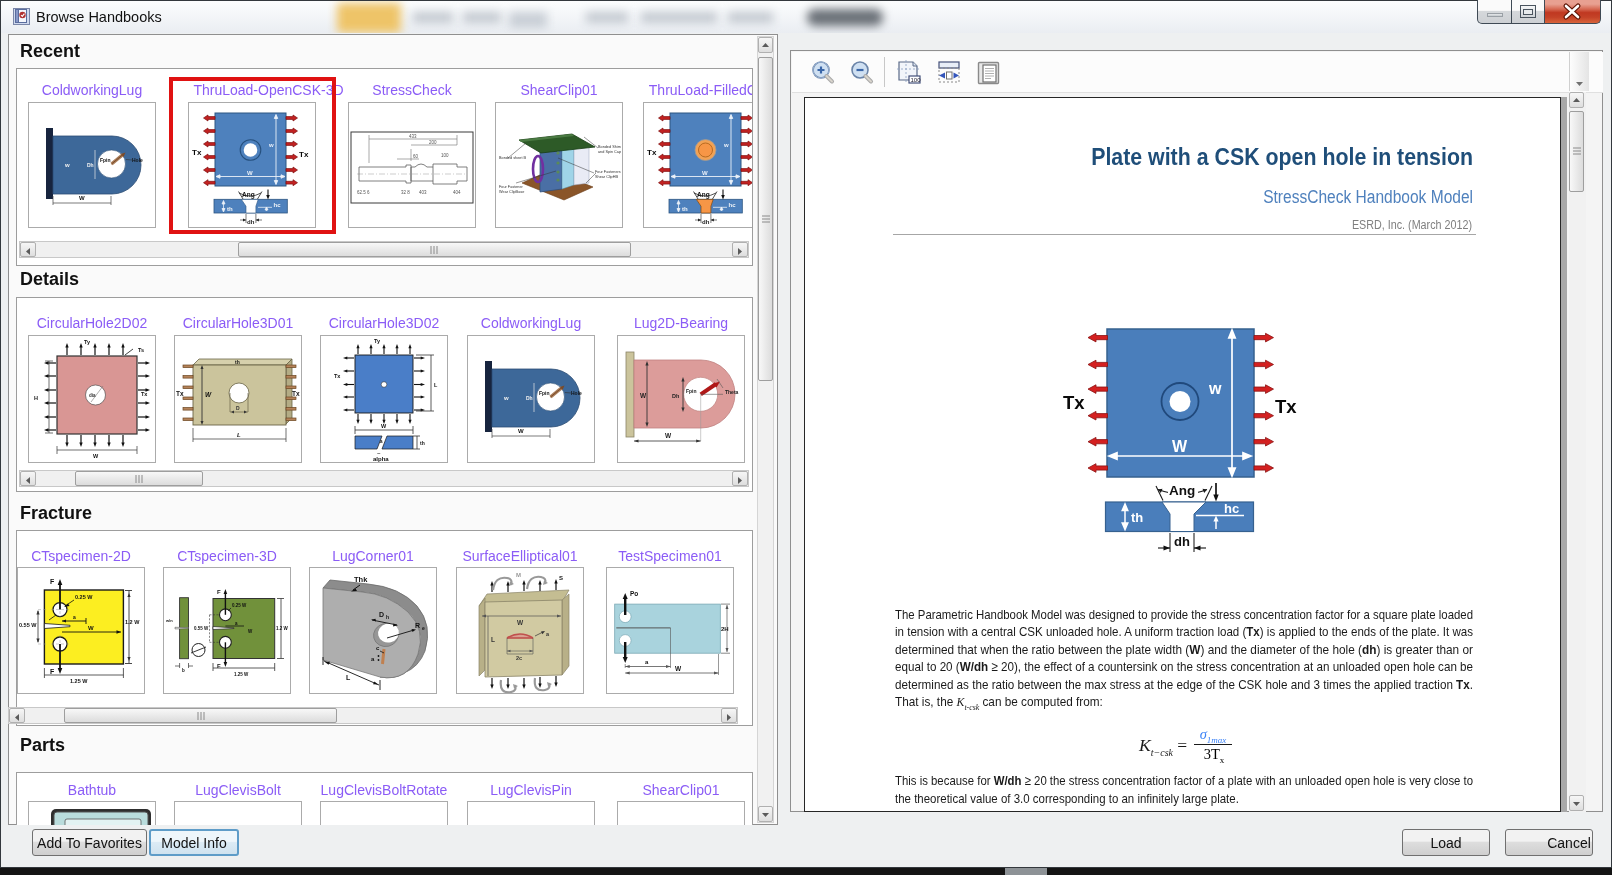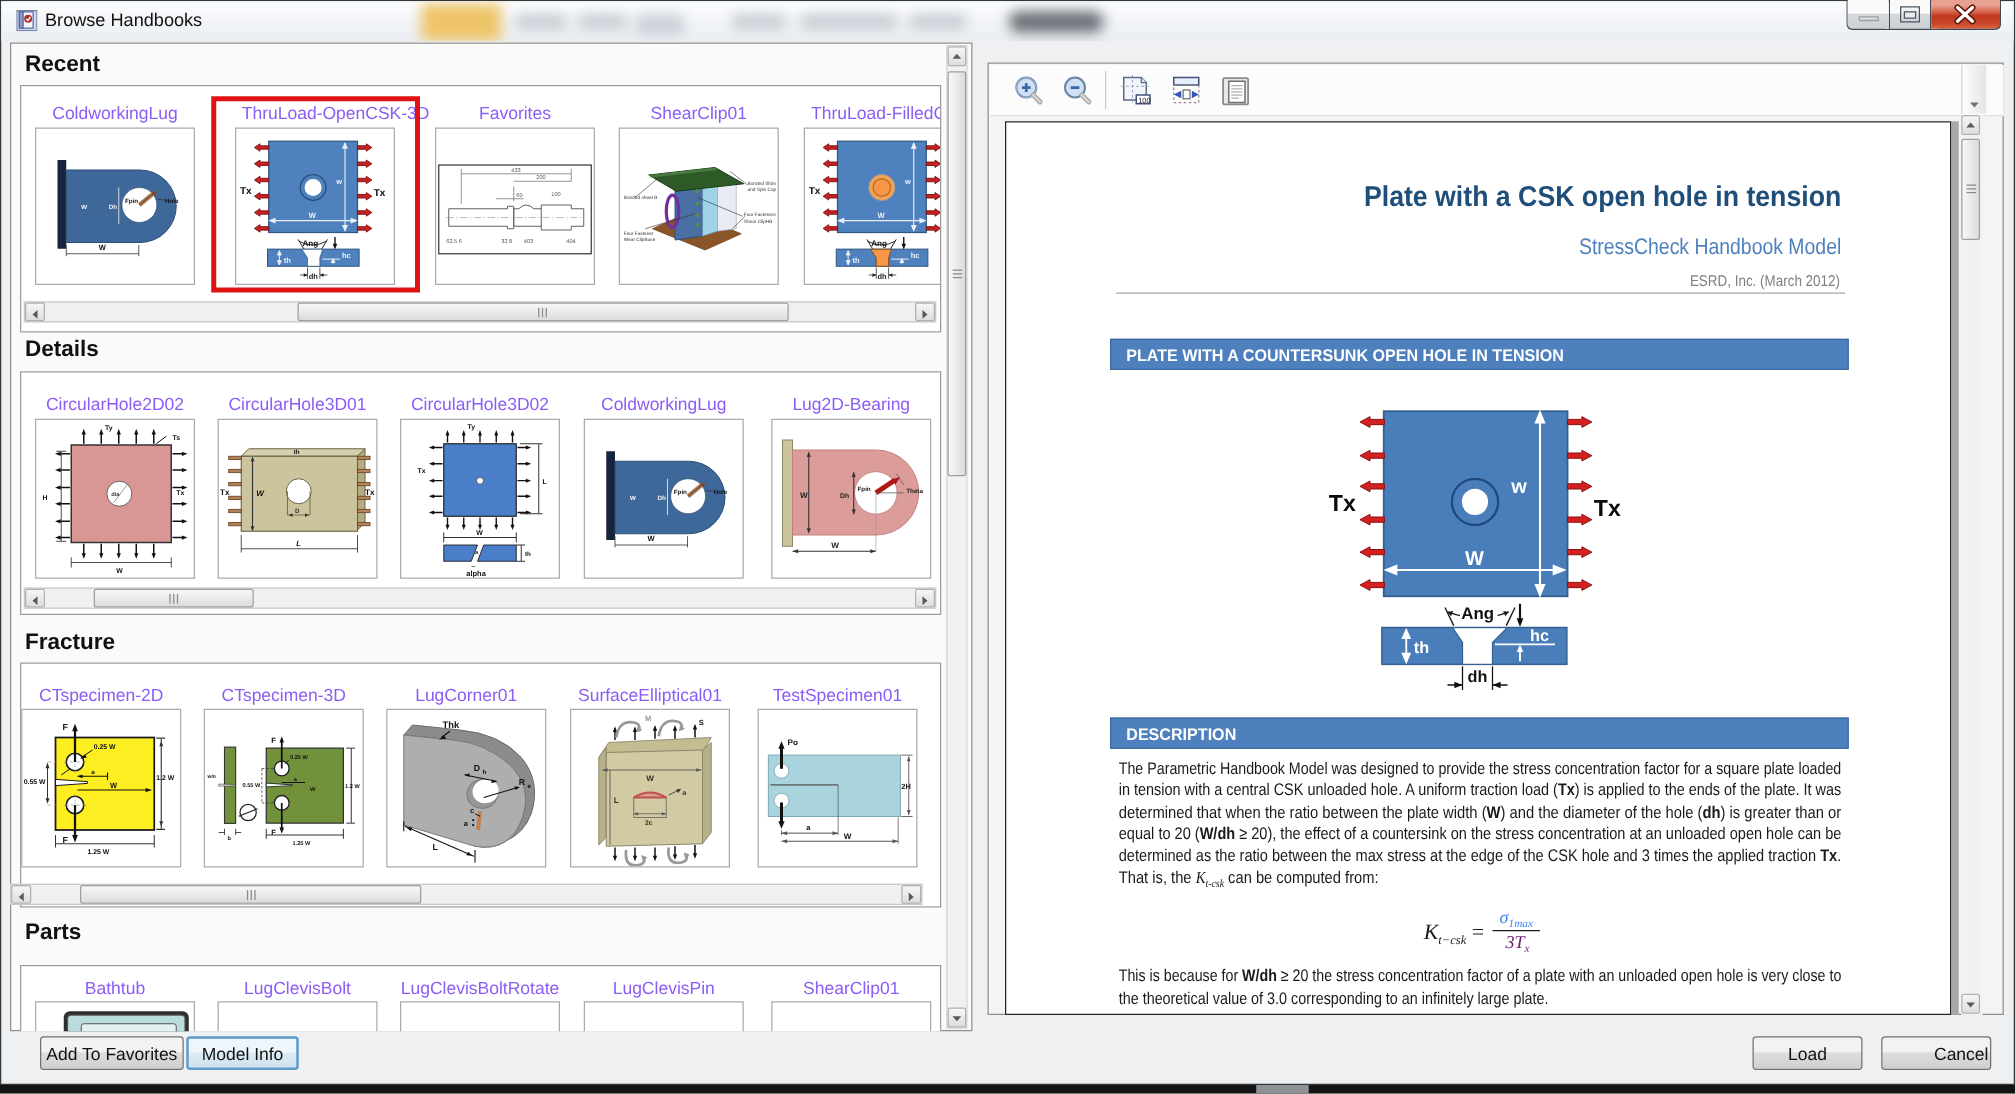--- a/index.html
+++ b/index.html
@@ -208,21 +208,21 @@
 <div class="sechead" style="left:20px;top:735px;">Parts</div>
 
 <div class="panel" id="panel-recent" style="left:16px;top:68px;width:737px;height:198px;"></div>
 <div class="panel" id="panel-details" style="left:16px;top:297px;width:737px;height:195px;"></div>
 <div class="panel" id="panel-fracture" style="left:16px;top:530px;width:737px;height:196px;"></div>
 <div class="panel" id="panel-parts" style="left:16px;top:772px;width:737px;height:53px;border-bottom:none;"></div>
 
 <div class="abs" style="left:17px;top:69px;width:735px;height:196px;overflow:hidden;">
   <div class="cardlabel" style="left:0px;top:13px;width:150px;">ColdworkingLug</div>
   <div class="cardlabel" style="left:160px;top:13px;width:183px;">ThruLoad-OpenCSK-3D</div>
-  <div class="cardlabel" style="left:320px;top:13px;width:150px;">Favorites</div>
+  <div class="cardlabel" style="left:320px;top:13px;width:150px;">StressCheck</div>
   <div class="cardlabel" style="left:467px;top:13px;width:150px;">ShearClip01</div>
   <div class="cardlabel" style="left:615px;top:13px;width:183px;">ThruLoad-FilledCSK-3D</div>
 
   <div class="abs" style="left:152px;top:8px;width:167px;height:157px;border:4px solid #e01212;box-sizing:border-box;"></div>
   <div class="thumb" style="left:11px;top:33px;width:128px;height:126px;">
     <svg width="126" height="124" viewBox="0 0 126 124">
         <use href="#coldlug"></use>
       </svg>
   </div>
   <div class="thumb" style="left:171px;top:33px;width:128px;height:126px;">
@@ -957,23 +957,20 @@
         </svg>
       <div class="abs" style="left:3px;top:10px;width:11px;height:2px;"></div>
     </div>
   </div>
   <div id="pageshadow"></div>
   <div id="page">
     <div class="abs" style="left:0;top:46px;width:668px;text-align:right;font-size:23px;font-weight:bold;color:#1f4e79;transform:scaleX(0.928);transform-origin:100% 0;">Plate with a CSK open hole in tension</div>
     <div class="abs" style="left:0;top:89px;width:668px;text-align:right;font-size:18px;color:#4f81bd;transform:scaleX(0.863);transform-origin:100% 0;">StressCheck Handbook Model</div>
     <div class="abs" style="left:0;top:120px;width:667px;text-align:right;font-size:12.5px;color:#7f7f7f;transform:scaleX(0.86);transform-origin:100% 0;">ESRD, Inc. (March 2012)</div>
     <div class="abs" style="left:88px;top:136px;width:583px;height:1px;background:#a6a6a6;"></div>
-    <div class="banner" style="top:173px;">
-        <span>PLATE WITH A COUNTERSUNK OPEN HOLE IN TENSION</span>
-      </div>
 
     <svg class="abs" style="left:237px;top:224px;" width="270" height="240" viewBox="1040 320 270 240">
       <g>
         <rect x="1105" y="327" width="147" height="148" fill="#4a7ebb" stroke="#36618f" stroke-width="1.5"></rect>
         <circle cx="1178" cy="399.5" r="18.5" fill="#4a7ebb" stroke="#20497c" stroke-width="1.8"></circle>
         <circle cx="1178" cy="399.5" r="10.5" fill="#ffffff"></circle>
         <g stroke="#ffffff" stroke-width="1.7" fill="#ffffff">
           <line x1="1230" y1="332" x2="1230" y2="470"></line>
           <path d="M1230 328 L1226.8 336 L1233.2 336 Z"></path>
           <path d="M1230 474 L1226.8 466 L1233.2 466 Z"></path>
@@ -1023,34 +1020,31 @@
         <line x1="1168" y1="531" x2="1168" y2="550" stroke="#111" stroke-width="1"></line>
         <line x1="1192" y1="531" x2="1192" y2="550" stroke="#111" stroke-width="1"></line>
         <text x="1172" y="543.5" font-size="13" font-weight="bold" fill="#111" font-family="Liberation Sans">dh</text>
         <line x1="1156" y1="546" x2="1168" y2="546" stroke="#111" stroke-width="1.1"></line>
         <path d="M1168 546 L1161.5 543.4 L1161.5 548.6 Z" fill="#111"></path>
         <line x1="1192" y1="546" x2="1204" y2="546" stroke="#111" stroke-width="1.1"></line>
         <path d="M1192 546 L1198.5 543.4 L1198.5 548.6 Z" fill="#111"></path>
       </g>
     </svg>
 
-    <div class="banner" style="top:476px;">
-        <span>DESCRIPTION</span>
-      </div>
     <div class="docline" style="top:509px;transform:scaleX(0.8436);">The Parametric Handbook Model was designed to provide the stress concentration factor for a square plate loaded</div>
     <div class="docline" style="top:526.4px;transform:scaleX(0.8558);">in tension with a central CSK unloaded hole. A uniform traction load (<b>Tx</b>) is applied to the ends of the plate. It was</div>
     <div class="docline" style="top:543.9px;transform:scaleX(0.8752);">determined that when the ratio between the plate width (<b>W</b>) and the diameter of the hole (<b>dh</b>) is greater than or</div>
     <div class="docline" style="top:561.3px;transform:scaleX(0.8620);">equal to 20 (<b>W/dh</b> ≥ 20), the effect of a countersink on the stress concentration at an unloaded open hole can be</div>
     <div class="docline" style="top:578.8px;transform:scaleX(0.8644);">determined as the ratio between the max stress at the edge of the CSK hole and 3 times the applied traction <b>Tx</b>.</div>
     <div class="docline" style="top:596.2px;transform:scaleX(0.872);">That is, the <i style="font-family:'Liberation Serif',serif;">K<sub style="font-size:9px;">t-csk</sub></i> can be computed from:</div>
 
     <div class="abs" style="left:334px;top:637px;font-family:'Liberation Serif',serif;font-style:italic;font-size:17.5px;color:#1a1a1a;">K<sub style="font-size:10px;">t−csk</sub> <span style="font-style:normal;">=</span></div>
     <div class="abs" style="left:388px;top:628px;width:40px;text-align:center;font-family:'Liberation Serif',serif;font-style:italic;font-size:14.5px;color:#3b82f6;">σ<sub style="font-size:9px;">1max</sub></div>
     <div class="abs" style="left:389px;top:645.5px;width:38px;height:1px;background:#1a1a1a;"></div>
-    <div class="abs" style="left:391px;top:648px;width:36px;text-align:center;font-family:'Liberation Serif',serif;font-style:italic;font-size:14.5px;color:#701a75;">3T<sub style="font-size:9px;">x</sub></div>
+    <div class="abs" style="left:391px;top:648px;width:36px;text-align:center;font-family:'Liberation Serif',serif;font-size:14.5px;color:#000000;">3T<sub style="font-size:9px;">x</sub></div>
     <div class="docline" style="top:674.8px;transform:scaleX(0.8429);">This is because for <b>W/dh</b> ≥ 20 the stress concentration factor of a plate with an unloaded open hole is very close to</div>
     <div class="docline" style="top:692.8px;transform:scaleX(0.850);">the theoretical value of 3.0 corresponding to an infinitely large plate.</div>
   </div>
 
   <div class="vsb" style="left:778px;top:41px;height:720px;border:none;background:#f1f1f1;">
     <div class="arrow" style="top:0;"></div>
     <svg class="abs" style="left:3px;top:5px;" width="9" height="6">
         <path d="M1 5 L4.5 1 L8 5 Z" fill="#5a5a5a"></path>
       </svg>
     <div class="thumby" style="top:19px;height:81px;"></div>

